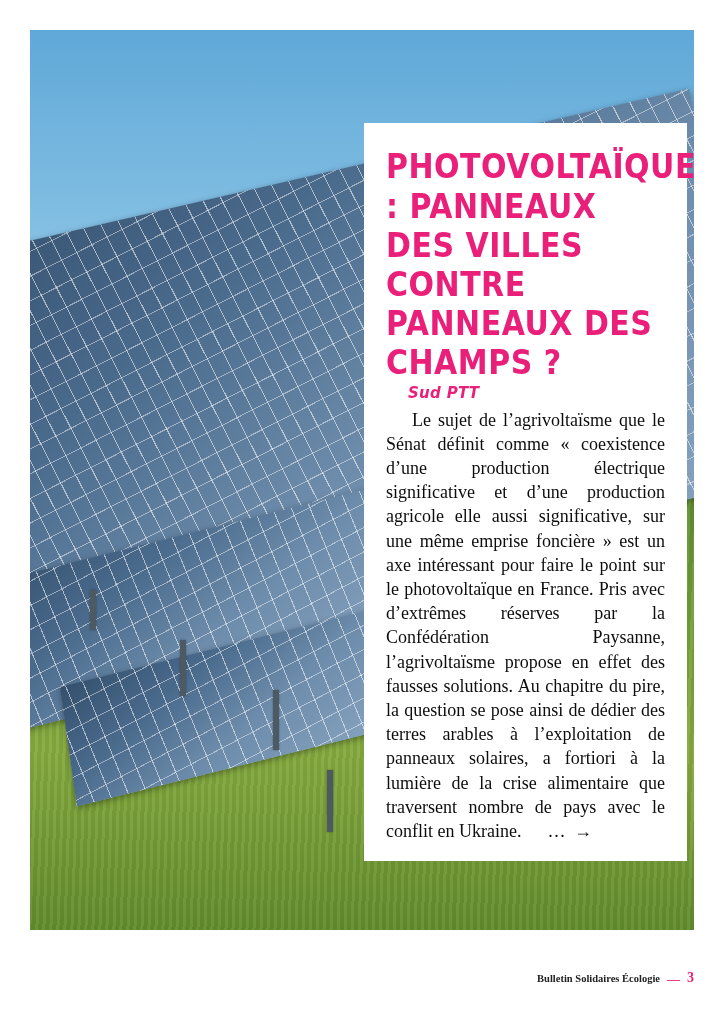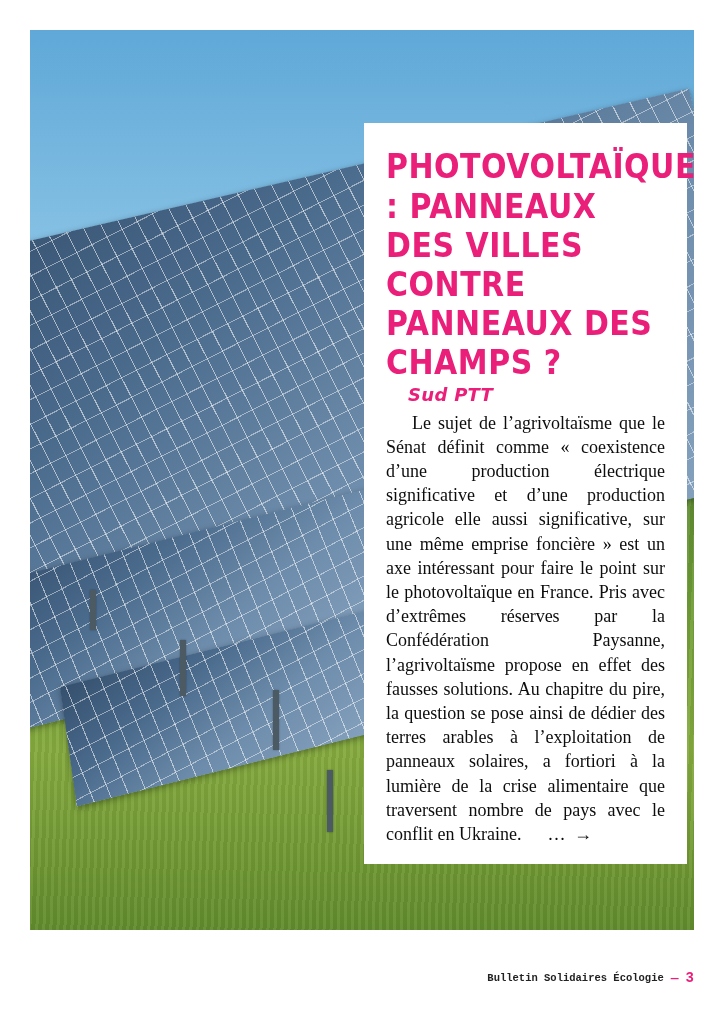--- a/index.html
+++ b/index.html
@@ -114,21 +114,21 @@
     text-transform: uppercase;
     transform: scaleY(1.12);
     transform-origin: left top;
     margin: 0 0 26px 0;
   }
   #byline {
     color: #ea1f7a;
     font-family: "DejaVu Sans", sans-serif;
     font-style: italic;
     font-weight: bold;
-    font-size: 18px;
+    font-size: 15px;
     margin: 0 0 6px 22px;
     letter-spacing: .3px;
   }
   #body-text {
     font-family: "Liberation Serif", serif;
     font-size: 18px;
     line-height: 1.345;
     color: #0d0d0d;
     text-align: justify;
     text-indent: 26px;
@@ -142,21 +142,21 @@
   }
 
   
   #footer {
     position: absolute;
     right: 30px;
     bottom: 38px;
     display: flex;
     align-items: center;
     gap: 7px;
-    font-family: Liberation Mono, monospace;
+    font-family: Liberation Serif, serif;
     font-size: 10.5px;
     font-weight: bold;
     color: #222;
     margin-left: 24px;
   }
   #footer .dash {
     color: #ea1f7a;
     font-size: 13px;
     line-height: 1;
   }

